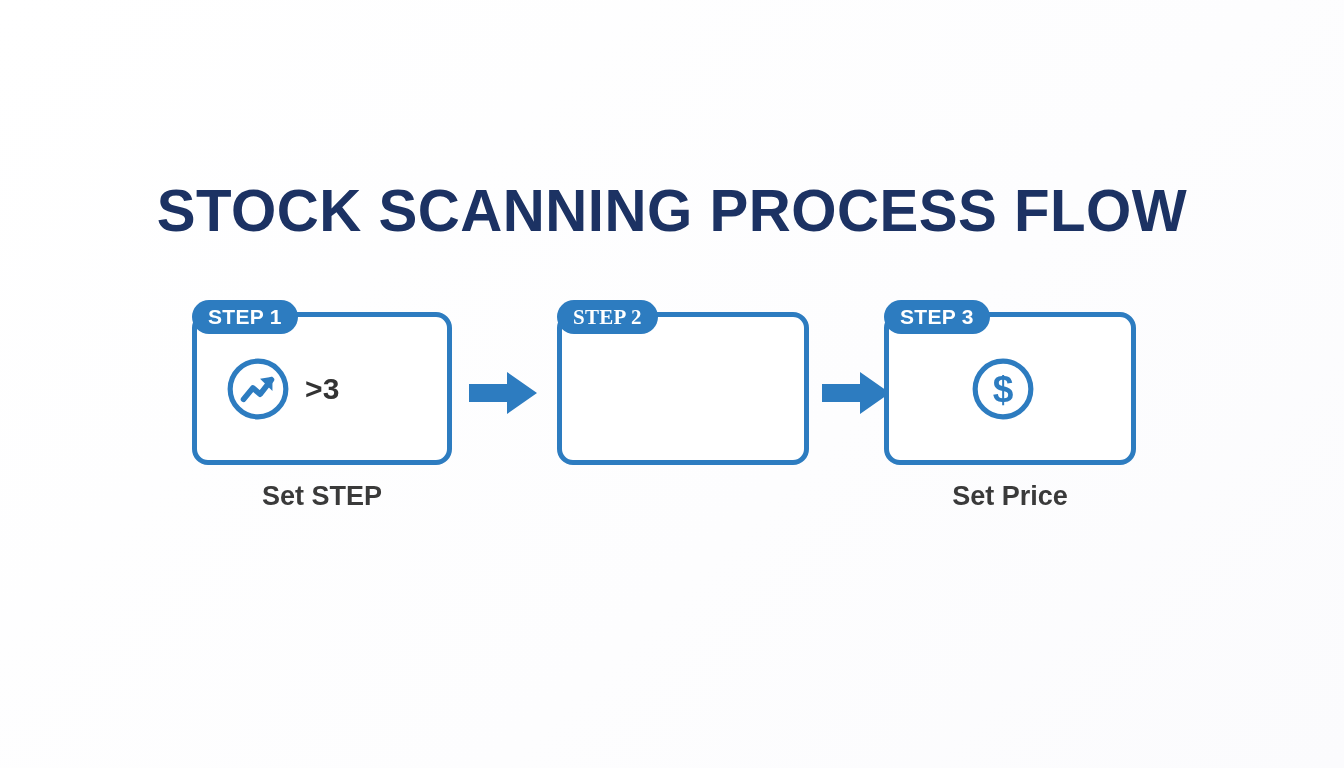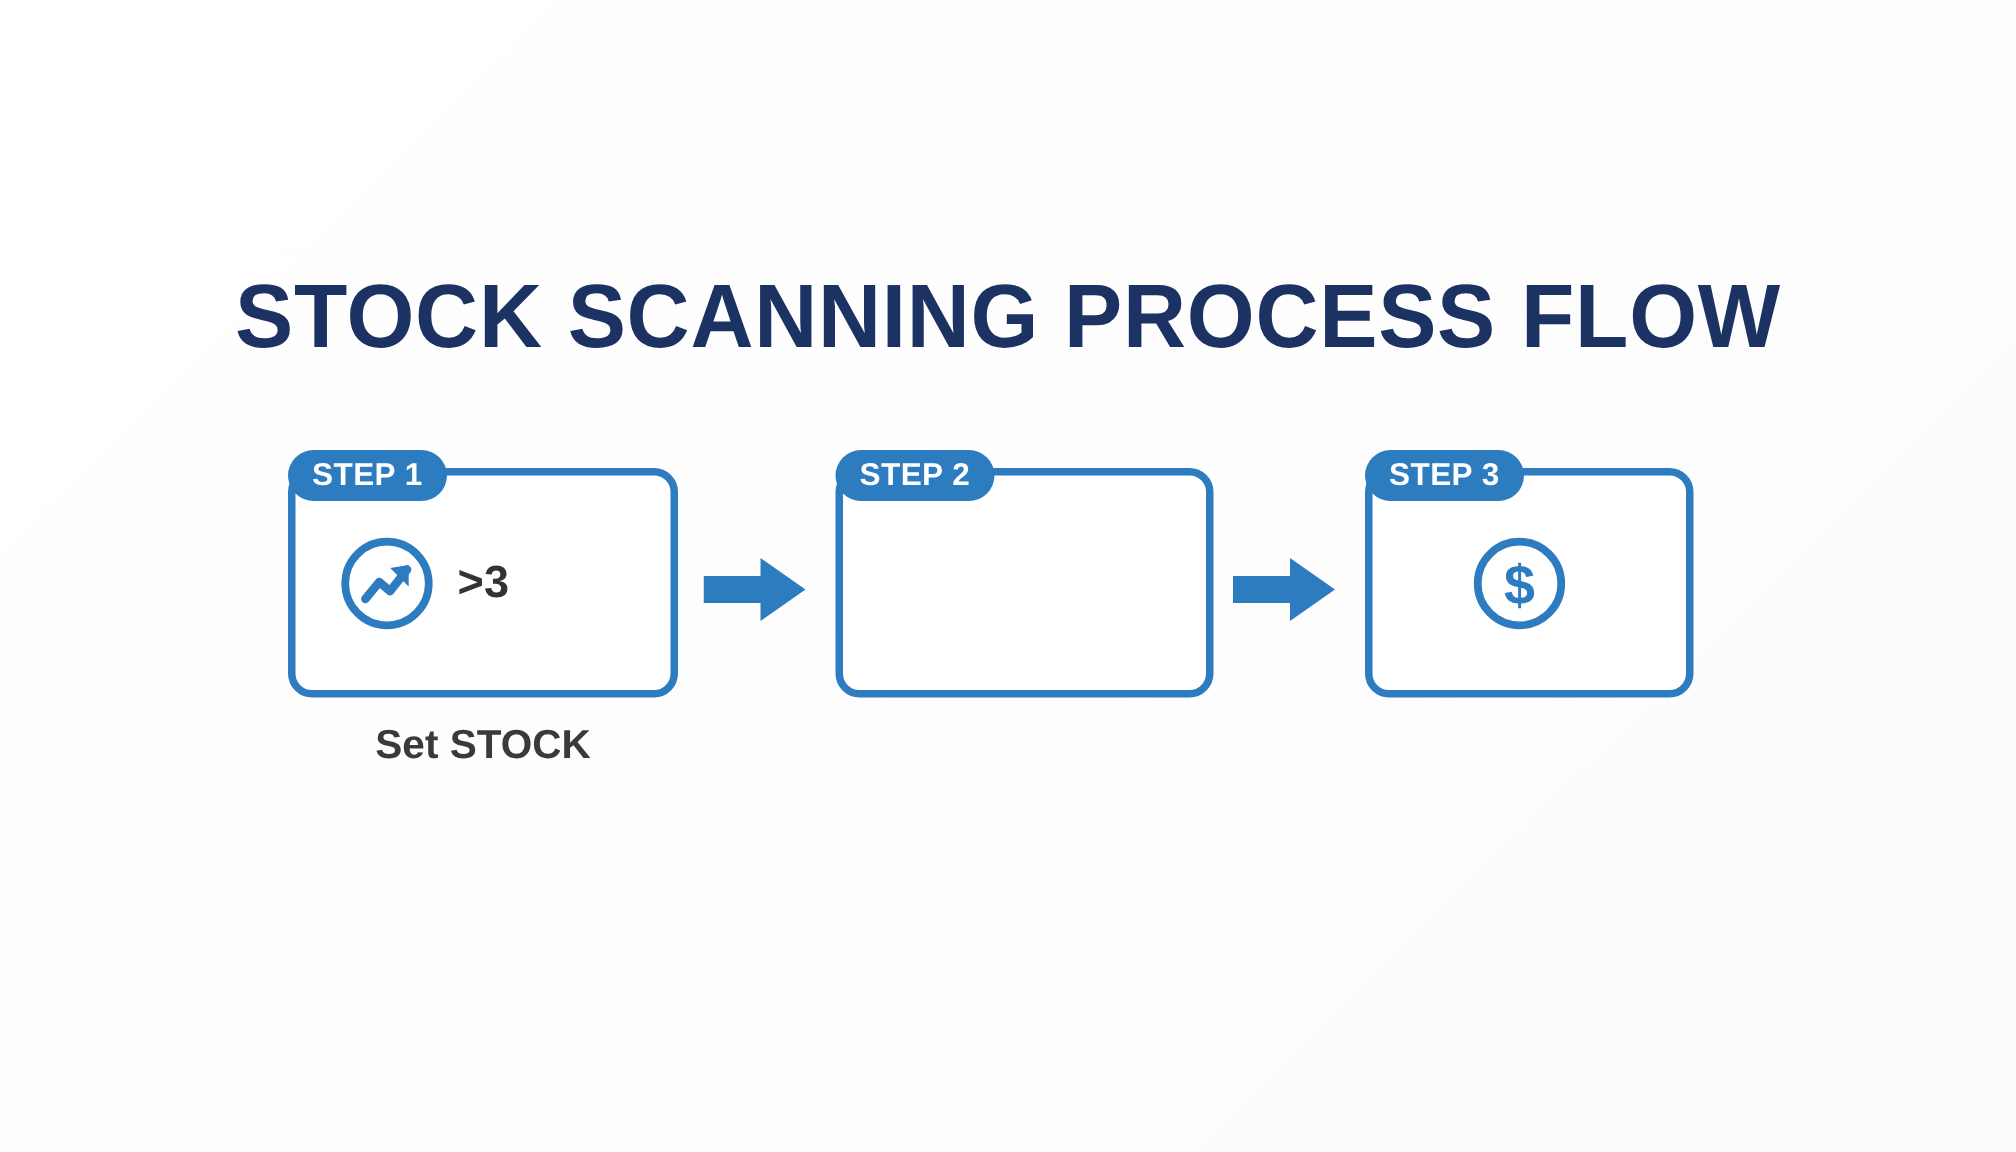--- a/index.html
+++ b/index.html
@@ -45,22 +45,22 @@
     width: 974px;
     height: 200px;
   }
 
   .step {
     position: absolute;
     top: 0;
     width: 260px;
   }
   .step.s0 { left: 4px; }
-  .step.s1 { left: 369px; width: 252px; }
-  .step.s2 { left: 722px; width: 219px; }
+  .step.s1 { left: 369px; width: 252px; font-family: Liberation Serif, serif; }
+  .step.s2 { left: 696px; width: 252px; }
 
   .card {
     position: relative;
     height: 153px;
     box-sizing: border-box;
     border: 5px solid #2d7cc0;
     border-radius: 16px;
     background: #ffffff;
   }
 
@@ -147,21 +147,21 @@
         <div class="badge">STEP 1</div>
         <div class="card-body">
           <svg class="icon-circle" viewBox="0 0 64 64">
             <circle cx="32" cy="32" r="27" fill="none" stroke="#2d7cc0" stroke-width="5"></circle>
             <polyline points="18,42 27,31 34,37 45,23" fill="none" stroke="#2d7cc0" stroke-width="5.5" stroke-linecap="round" stroke-linejoin="round"></polyline>
             <polygon points="46,20 46,34 34,22" fill="#2d7cc0"></polygon>
           </svg>
           <span class="value">&gt;3</span>
         </div>
       </div>
-      <div class="caption">Set STOCK</div>
+      <div class="caption">Set STEP</div>
     </div>
 
     <svg class="arrow a0" viewBox="0 0 68 46">
       <polygon points="0,14 38,14 38,2 68,23 38,44 38,32 0,32" fill="#2d7cc0"></polygon>
     </svg>
 
     <div class="step s1">
       <div class="card">
         <div class="badge">STEP 2</div>
       </div>
@@ -175,16 +175,17 @@
       <div class="card">
         <div class="badge">STEP 3</div>
         <div class="card-body center">
           <svg class="icon-circle" viewBox="0 0 64 64">
             <circle cx="32" cy="32" r="27" fill="none" stroke="#2d7cc0" stroke-width="5"></circle>
             <text x="32" y="45" text-anchor="middle" font-family="Liberation Sans, sans-serif" font-size="36" font-weight="bold" fill="#2d7cc0">$</text>
           </svg>
           <span class="value"></span>
         </div>
       </div>
+      <div class="caption">Set Price</div>
     </div>
 
   </div>
 </div>
 
 </body></html>

